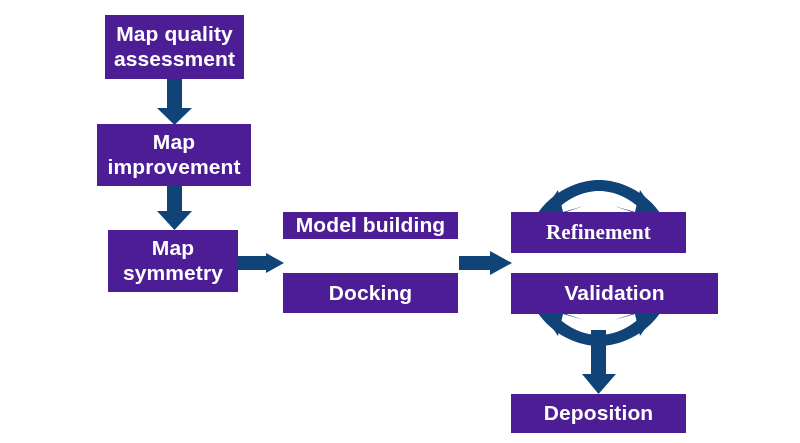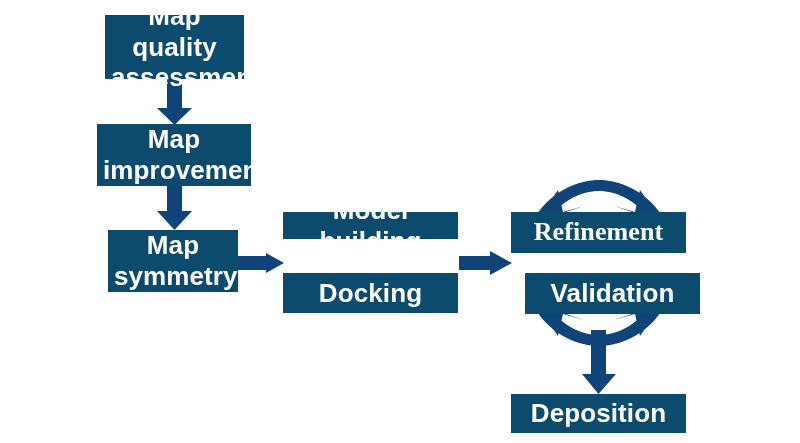--- a/index.html
+++ b/index.html
@@ -13,28 +13,28 @@
   #canvas {
     position: relative;
     width: 800px;
     height: 443px;
     background: #ffffff;
     overflow: hidden;
   }
   .node {
     position: absolute;
     box-sizing: border-box;
-    background: #0c4a6e;
+    background: #4c1d95;
     color: #ffffff;
     display: flex;
     align-items: center;
     justify-content: center;
     text-align: center;
     line-height: 1.18;
-    font-size: 26px;
+    font-size: 21px;
     font-weight: 600;
     letter-spacing: 0.1px;
     padding: 12px 6px;
     z-index: 3;
   }
   .node-label {
     display: block;
     width: 100%;
     white-space: pre-line;
   }
@@ -135,21 +135,21 @@
   </div>
 
   <div class="node" style="left:283px; top:273px; width:175px; height:40px;">
     <span class="node-label">Docking</span>
   </div>
 
   <div class="node" style="left:511px; top:212px; width:175px; height:41px;font-family:Liberation Serif, serif;">
     <span class="node-label">Refinement</span>
   </div>
 
-  <div class="node" style="left:525px; top:273px; width:175px; height:41px;">
+  <div class="node" style="left:511px; top:273px; width:207px; height:41px;">
     <span class="node-label">Validation</span>
   </div>
 
   <div class="node" style="left:511px; top:394px; width:175px; height:39px;">
     <span class="node-label">Deposition</span>
   </div>
 
 </div>
 
 </body></html>

